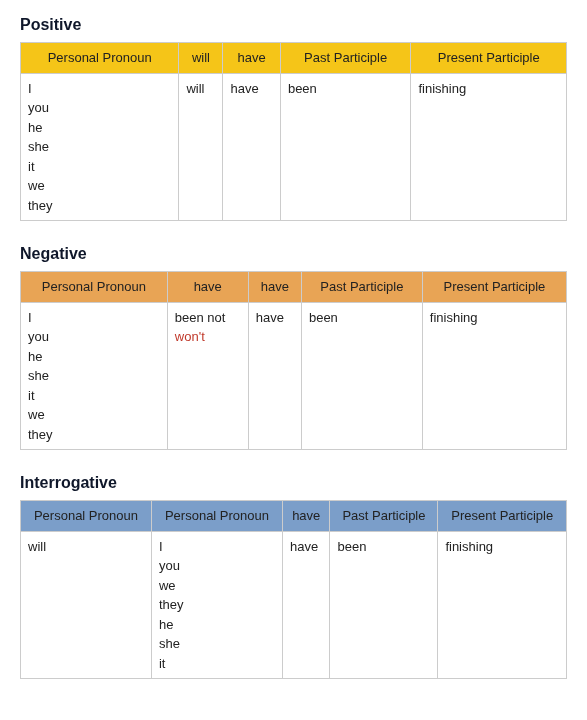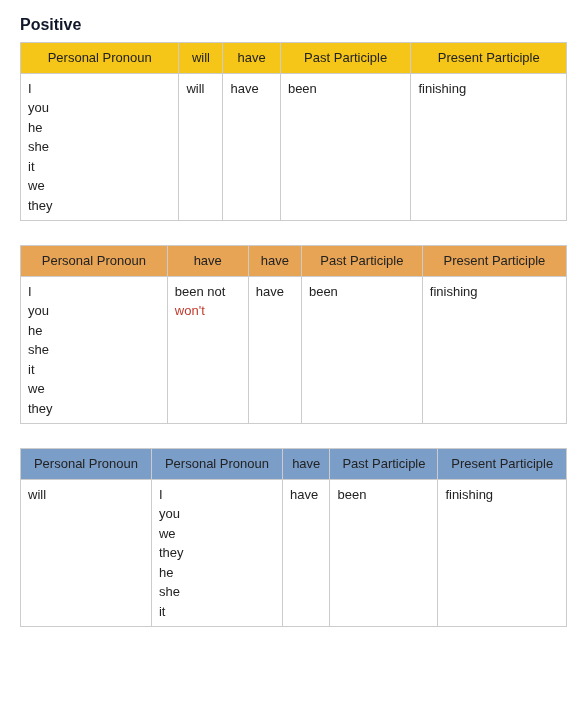--- a/index.html
+++ b/index.html
@@ -82,20 +82,21 @@
         <td class="cell-white">will</td>
         <td class="cell-white">have</td>
         <td class="cell-white">been</td>
         <td class="cell-white">finishing</td>
       </tr>
     </tbody>
   </table>
 </div>
 
 <div class="section">
+  <div class="section-title">Negative</div>
   <table>
     <thead>
       <tr>
         <th class="header-orange">Personal Pronoun</th>
         <th class="header-orange">have</th>
         <th class="header-orange">have</th>
         <th class="header-orange">Past Participle</th>
         <th class="header-orange">Present Participle</th>
       </tr>
     </thead>
@@ -114,20 +115,21 @@
         </td>
         <td class="cell-white">have</td>
         <td class="cell-white">been</td>
         <td class="cell-white">finishing</td>
       </tr>
     </tbody>
   </table>
 </div>
 
 <div class="section">
+  <div class="section-title">Interrogative</div>
   <table>
     <thead>
       <tr>
         <th class="header-blue">Personal Pronoun</th>
         <th class="header-blue">Personal Pronoun</th>
         <th class="header-blue">have</th>
         <th class="header-blue">Past Participle</th>
         <th class="header-blue">Present Participle</th>
       </tr>
     </thead>

